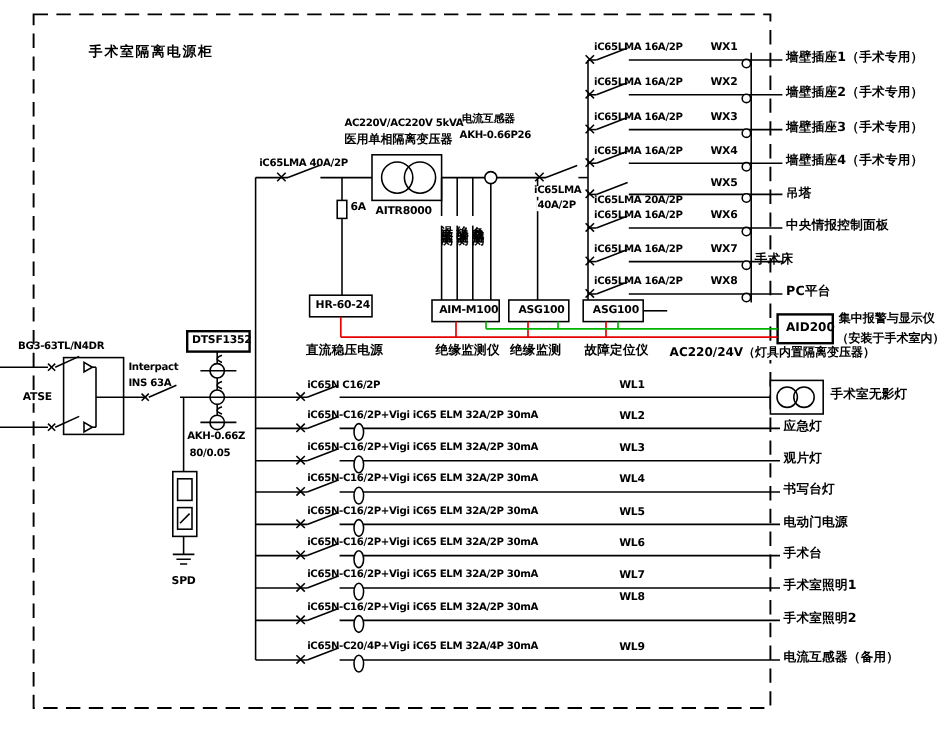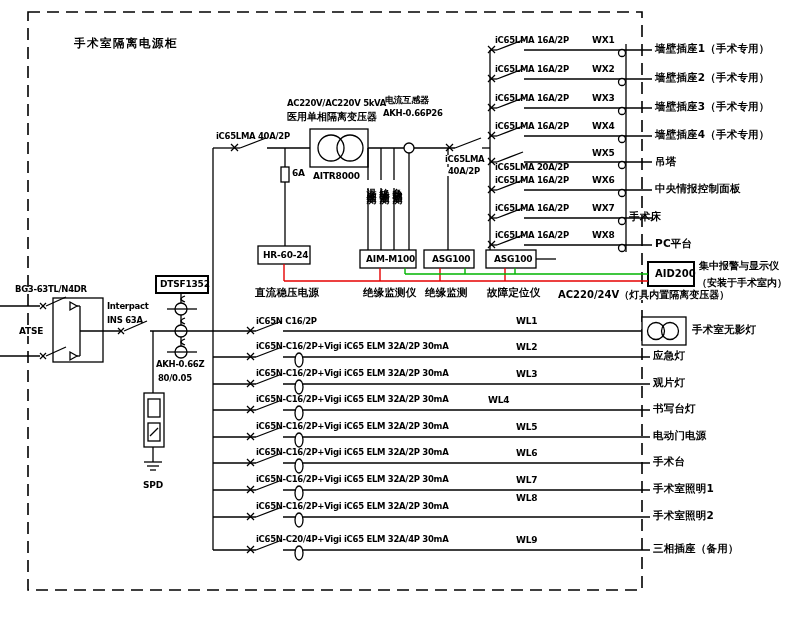--- a/index.html
+++ b/index.html
@@ -313,31 +313,31 @@
 <span class="lbl s8" style="left:256px;top:317px">iC65N C16/2P</span>
 <span class="lbl s9" style="left:516px;top:317px">WL1</span>
 <span class="lbl s105" style="left:692px;top:324px">手术室无影灯</span>
 <span class="lbl s8" style="left:256px;top:342px">iC65N-C16/2P+Vigi iC65 ELM 32A/2P 30mA</span>
 <span class="lbl s9" style="left:516px;top:343px">WL2</span>
 <span class="lbl s105" style="left:653px;top:350px">应急灯</span>
 <span class="lbl s8" style="left:256px;top:369px">iC65N-C16/2P+Vigi iC65 ELM 32A/2P 30mA</span>
 <span class="lbl s9" style="left:516px;top:370px">WL3</span>
 <span class="lbl s105" style="left:653px;top:377px">观片灯</span>
 <span class="lbl s8" style="left:256px;top:395px">iC65N-C16/2P+Vigi iC65 ELM 32A/2P 30mA</span>
-<span class="lbl s9" style="left:488px;top:396px">WL4</span>
+<span class="lbl s9" style="left:516px;top:396px">WL4</span>
 <span class="lbl s105" style="left:653px;top:403px">书写台灯</span>
 <span class="lbl s8" style="left:256px;top:422px">iC65N-C16/2P+Vigi iC65 ELM 32A/2P 30mA</span>
 <span class="lbl s9" style="left:516px;top:423px">WL5</span>
 <span class="lbl s105" style="left:653px;top:430px">电动门电源</span>
 <span class="lbl s8" style="left:256px;top:448px">iC65N-C16/2P+Vigi iC65 ELM 32A/2P 30mA</span>
 <span class="lbl s9" style="left:516px;top:449px">WL6</span>
 <span class="lbl s105" style="left:653px;top:456px">手术台</span>
 <span class="lbl s8" style="left:256px;top:475px">iC65N-C16/2P+Vigi iC65 ELM 32A/2P 30mA</span>
 <span class="lbl s9" style="left:516px;top:476px">WL7</span>
 <span class="lbl s105" style="left:653px;top:483px">手术室照明1</span>
 <span class="lbl s8" style="left:256px;top:502px">iC65N-C16/2P+Vigi iC65 ELM 32A/2P 30mA</span>
 <span class="lbl s9" style="left:516px;top:494px">WL8</span>
 <span class="lbl s105" style="left:653px;top:510px">手术室照明2</span>
 <span class="lbl s8" style="left:256px;top:535px">iC65N-C20/4P+Vigi iC65 ELM 32A/4P 30mA</span>
 <span class="lbl s9" style="left:516px;top:536px">WL9</span>
-<span class="lbl s105" style="left:653px;top:543px">三相插座（备用）</span>
+<span class="lbl s105" style="left:653px;top:543px">电流互感器（备用）</span>
 
 </div>
 
 </body></html>

